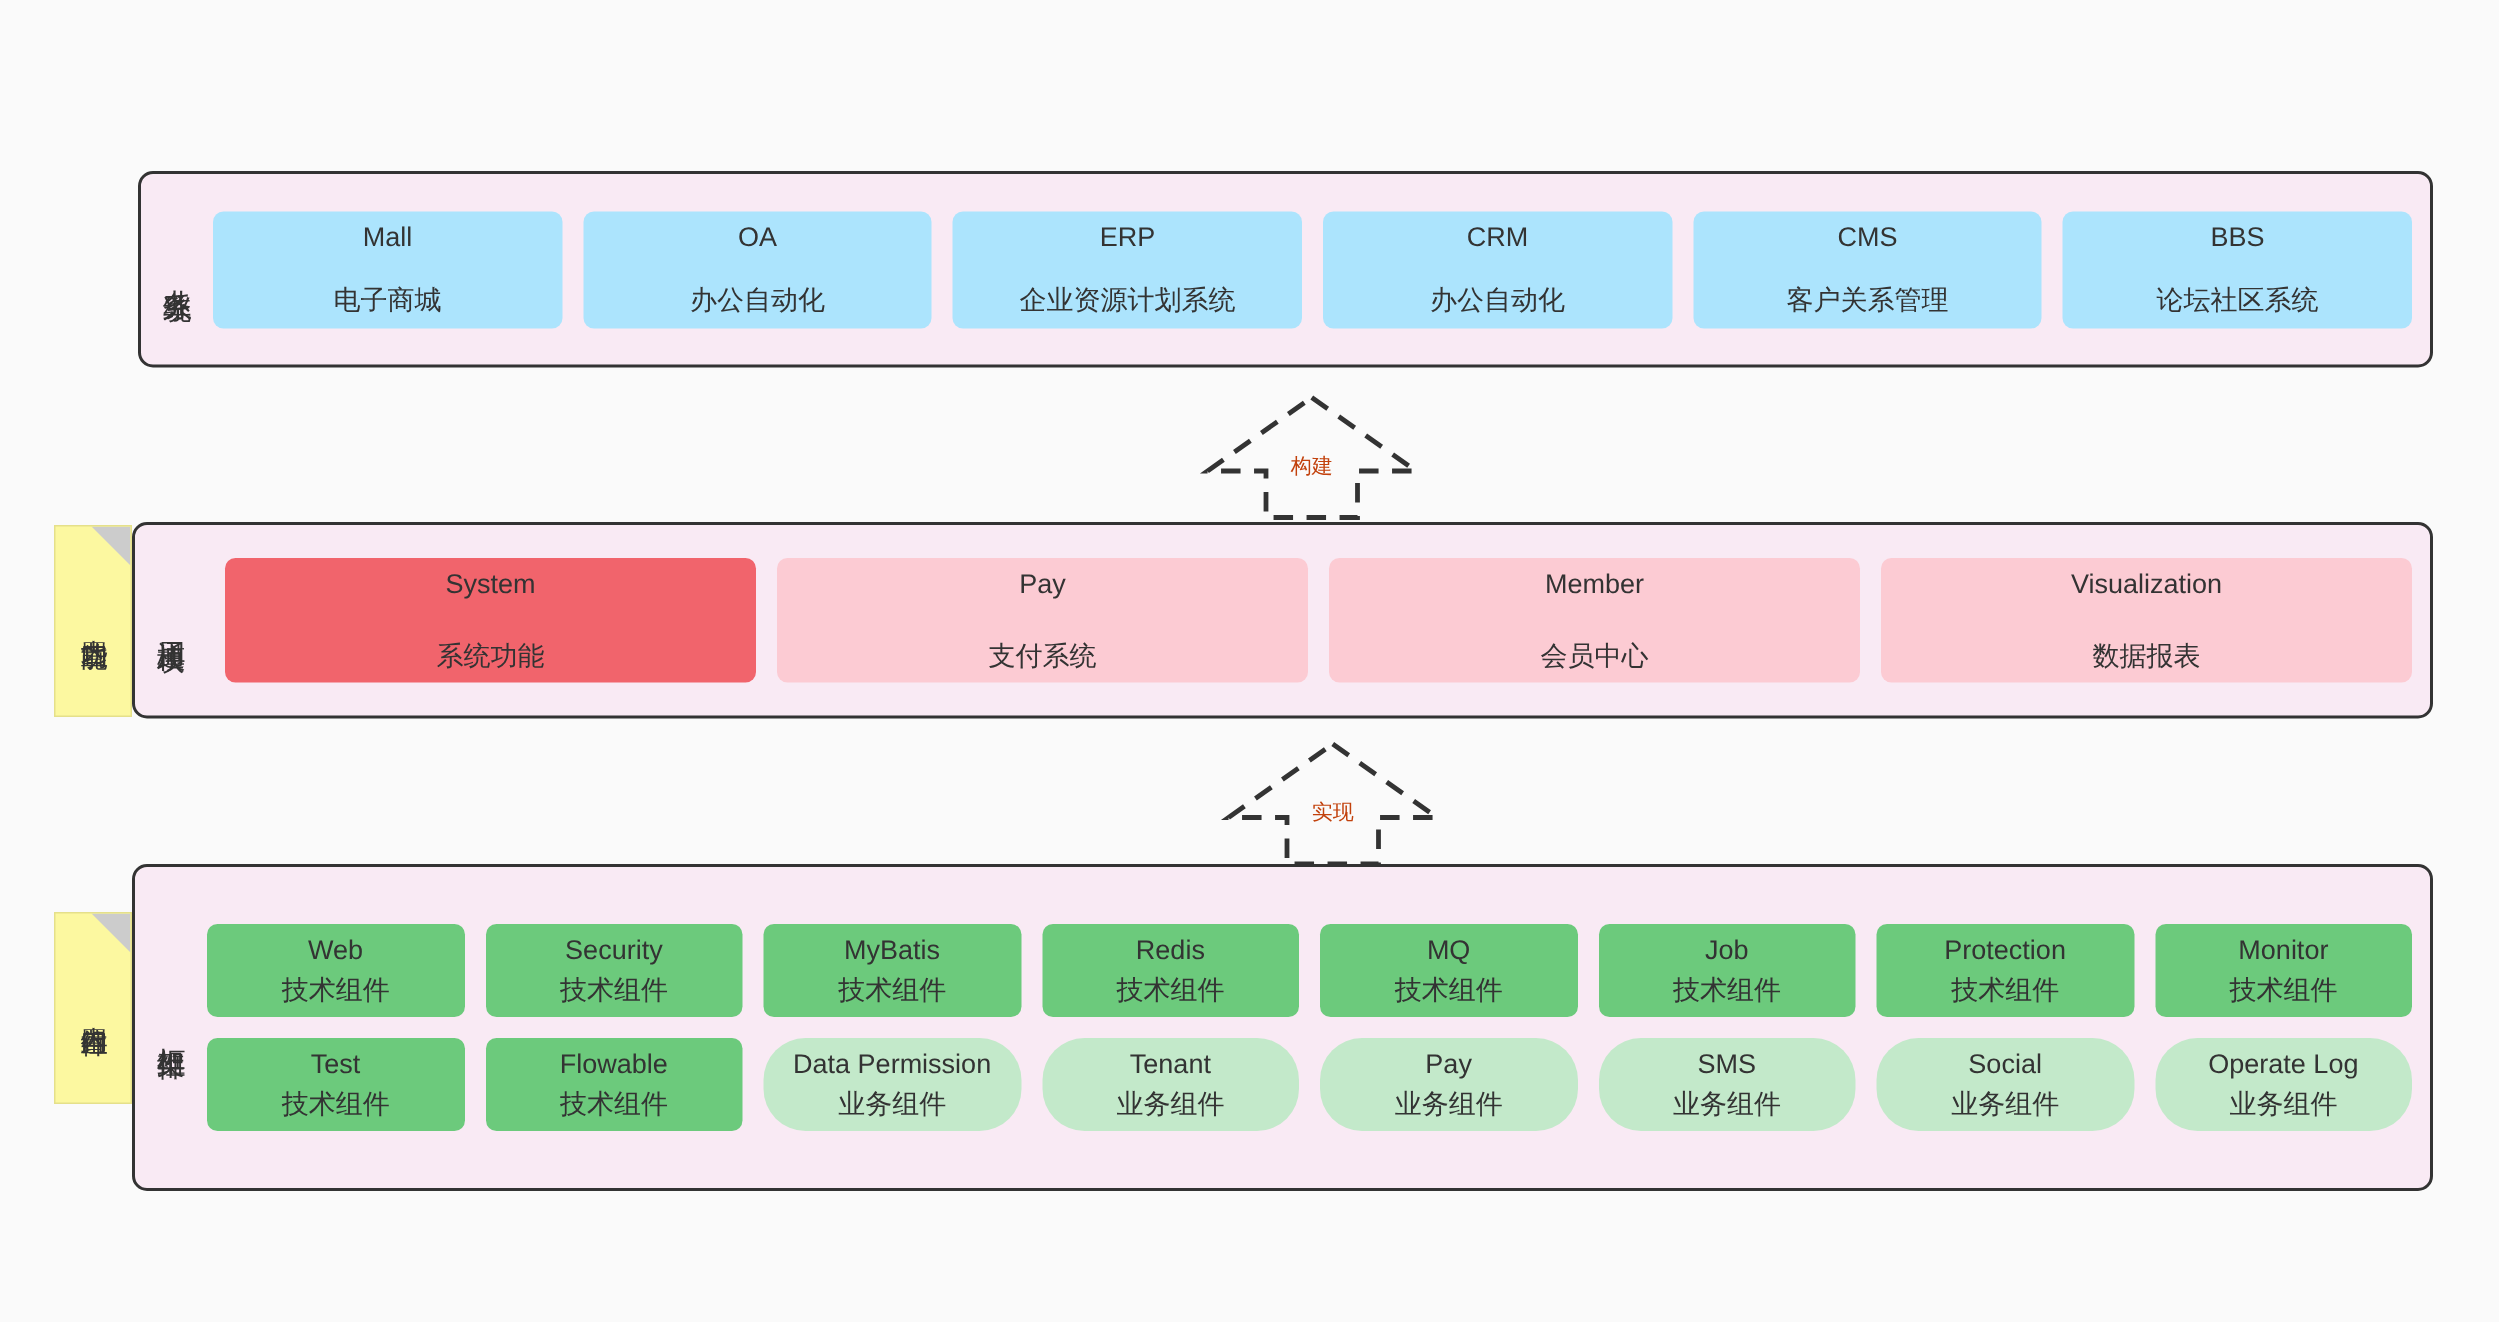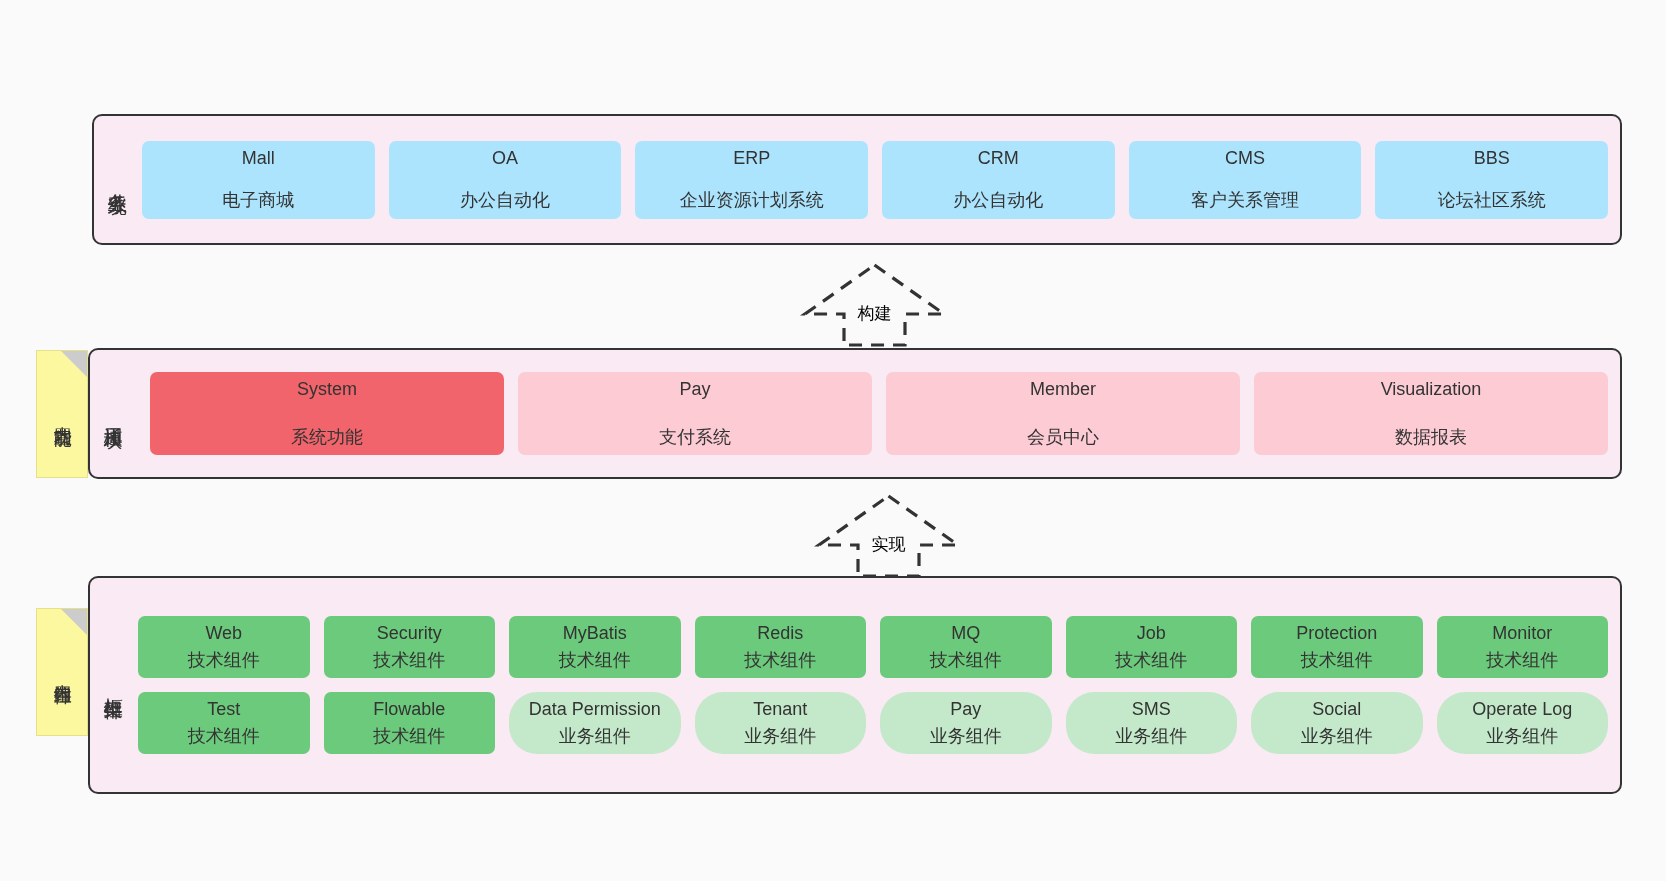--- a/index.html
+++ b/index.html
@@ -122,22 +122,22 @@
 
   
   .uparrow {
     position: absolute;
   }
   .uparrow svg { display: block; overflow: visible; }
   .uparrow-label {
     position: absolute;
     left: 50%;
     transform: translateX(-50%);
-    font-size: 17px;
-    color: #000000;
+    font-size: 14px;
+    color: #c2410c;
     background: transparent;
     white-space: nowrap;
     text-align: right;
   }
 </style>
 </head>
 <body>
 
 <div class="canvas">
 

